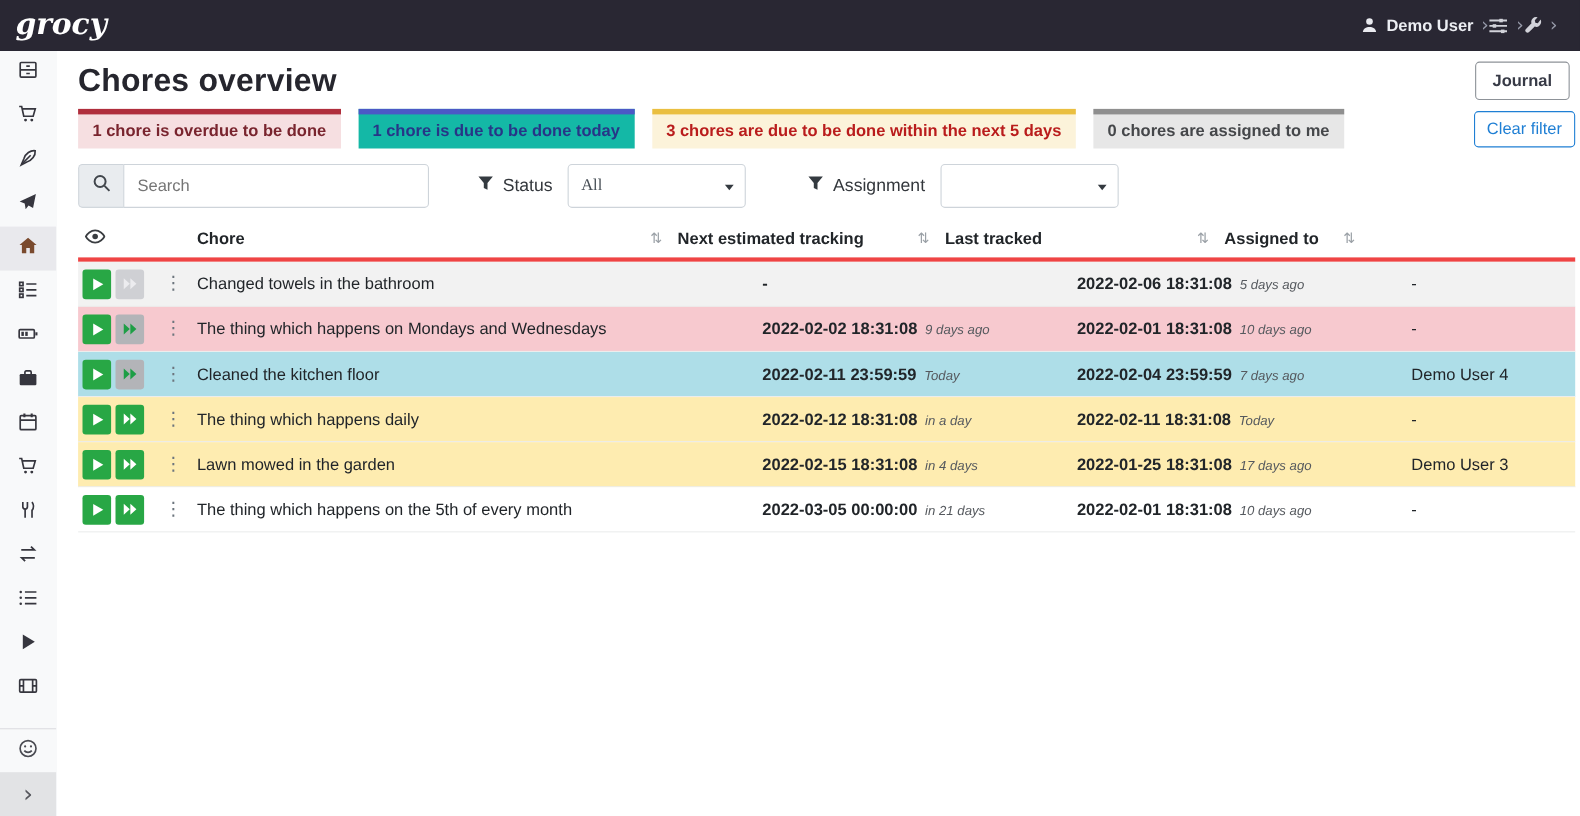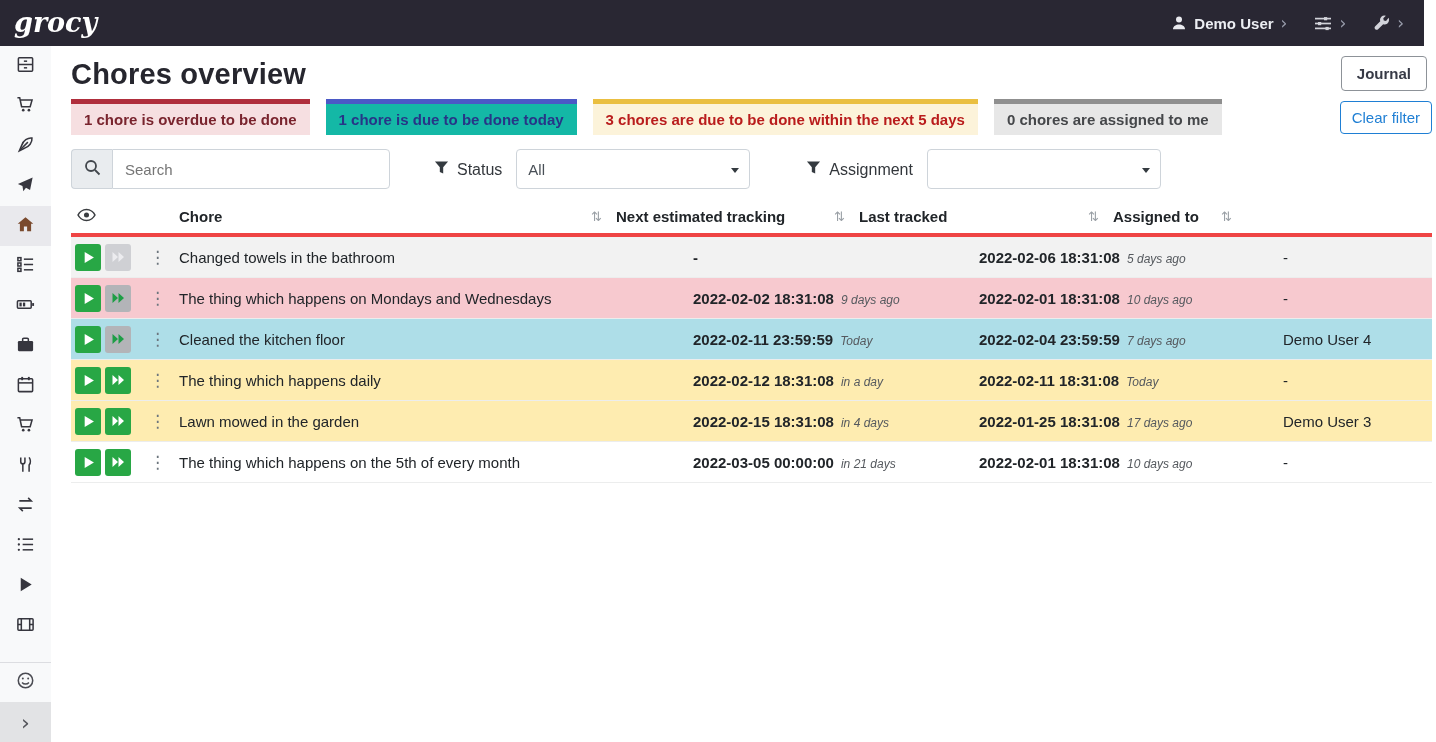--- a/index.html
+++ b/index.html
@@ -5,28 +5,28 @@
   * { box-sizing: border-box; }
   html,body { margin:0; padding:0; }
   body {
     width:1436px; height:742px; overflow:hidden;
     font-family:"Liberation Sans", sans-serif;
     background:#fff; color:#212529; position:relative;
   }
 
   
   .navbar {
-    position:fixed; top:0; left:0; right:12px; height:46px; z-index:20;
+    position:fixed; top:0; left:0; right:0; height:46px; z-index:20;
     background:#292733; display:flex; align-items:center; padding:0 20px 0 14px;
   }
   .logo {
     color:#fff; font-family:"DejaVu Serif", serif; font-style:italic;
     font-weight:bold; font-size:27px; line-height:46px; cursor:pointer;
   }
-  .nav-right { margin-left:auto; display:flex; gap:27px; }
+  .nav-right { margin-left:auto; display:flex; }
   .nav-item { display:flex; align-items:center; gap:7px; cursor:pointer;
     color:#eceef3; font-size:15px; font-weight:bold; }
   .nav-chev { color:#989cab; font-size:17px; font-weight:normal; line-height:1;
     font-family:"DejaVu Sans", sans-serif; }
 
   
   .sidebar {
     position:fixed; top:46px; left:0; bottom:0; width:51px;
     background:#f8f9fa; display:flex; flex-direction:column; z-index:15;
   }
@@ -64,23 +64,23 @@
   .search-group { display:flex; }
   .search-btn { width:41px; height:40px; background:#e9ecef; border:1px solid #ced4da;
     border-right:none; border-radius:4px 0 0 4px; display:flex; align-items:center;
     justify-content:center; cursor:pointer; }
   .search-input { width:278px; height:40px; border:1px solid #ced4da; border-radius:0 4px 4px 0;
     padding:0 12px; font-size:15px; font-family:inherit; color:#495057; outline:none; }
   .fgroup { display:flex; align-items:center; }
   .fgroup.status { margin-left:44px; }
   .fgroup.assign { margin-left:56px; }
   .flabel { display:flex; align-items:flex-end; gap:8px; font-size:16px; color:#33373c; }
-  .select { width:234px; height:40px; border:1px solid #ced4da; border-radius:4px; background:#fff;
+  .select { width:162px; height:40px; border:1px solid #ced4da; border-radius:4px; background:#fff;
     display:flex; align-items:center; padding:0 26px 0 11px; font-size:15px; color:#495057;
-    position:relative; cursor:pointer; margin-left:14px; }
+    position:relative; cursor:pointer; margin-left:14px;font-family:Liberation Serif, serif; }
   .caret { position:absolute; right:10px; top:18px; width:0; height:0;
     border-left:4px solid transparent; border-right:4px solid transparent; border-top:5px solid #343a40; }
 
   
   .table-wrap { margin-top:11px; }
   .thead { display:grid; grid-template-columns:108px 431px 243px 254px 133px 1fr;
     border-bottom:4px solid #ef4444; }
   .th { display:flex; align-items:center; justify-content:space-between;
     padding:8px 8px 8px 6px; font-weight:bold; font-size:15px; color:#212529; cursor:pointer; }
   .th.c-chore { padding-left:0; }

